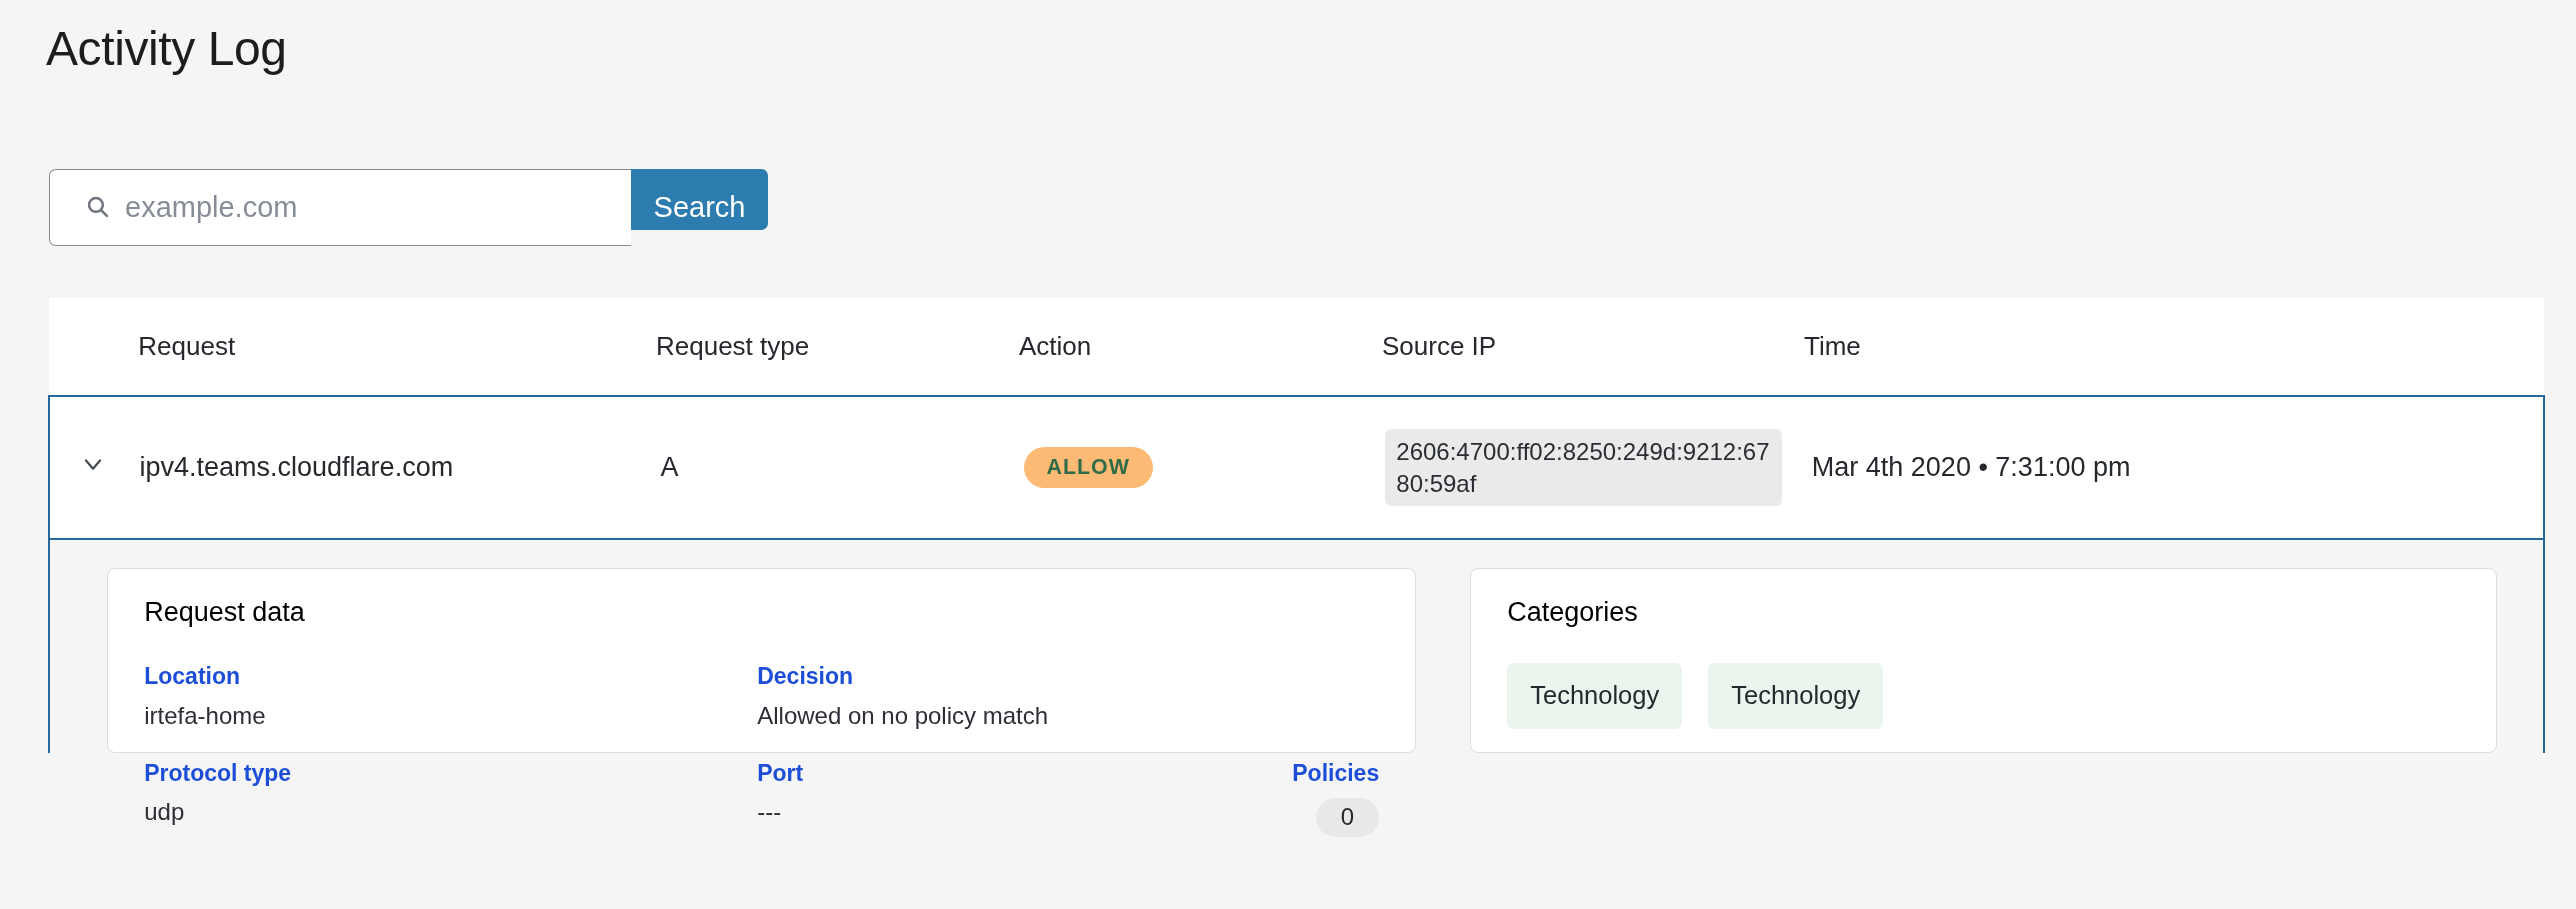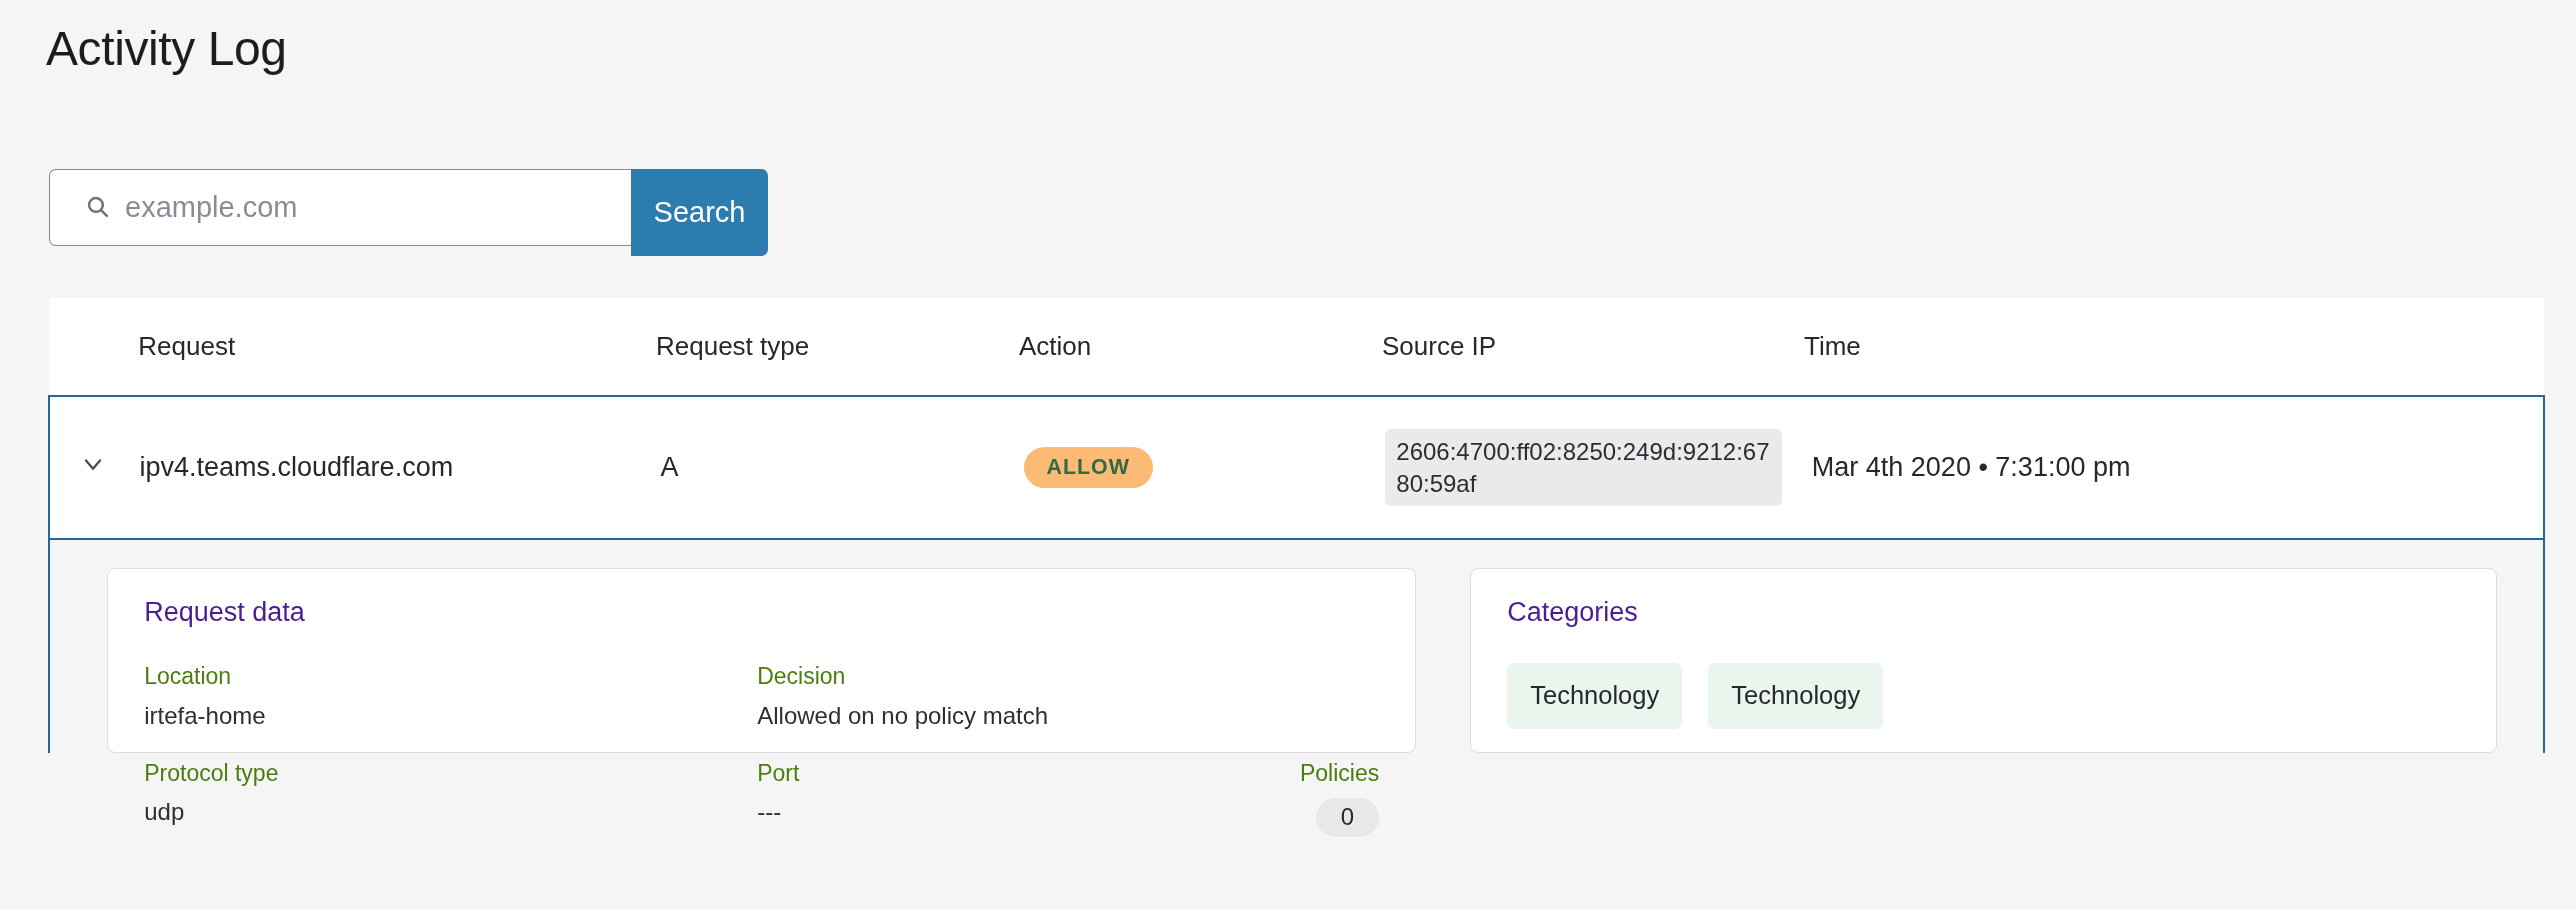--- a/index.html
+++ b/index.html
@@ -61,21 +61,21 @@
     outline: none;
     background: transparent;
     font-family: "Liberation Sans", sans-serif;
     font-size: 29px;
     color: #31343b;
     height: 41px;
   }
   .search-input::placeholder { color: #878d96; }
   .search-button {
     width: 137px;
-    height: 87px;
+    height: 61px;
     background: #2d7cb0;
     color: #ffffff;
     border: none;
     border-radius: 0 6.6px 6.6px 0;
     font-family: "Liberation Sans", sans-serif;
     font-size: 29px;
     cursor: pointer;
     line-height: 77px;
     padding: 0;
     text-align: center;
@@ -179,32 +179,32 @@
     background: #ffffff;
     border: 1.6px solid #dcdcdc;
     border-radius: 8.2px;
     padding: 28px 36px;
   }
   .card-request { width: 1309px; flex: 0 0 1309px; }
   .card-categories { flex: 1 1 auto; }
 
   .card-title {
     font-size: 27px;
-    color: #4c1d95;
+    color: #000000;
     margin-bottom: 35px;
   }
 
   .field-grid {
     display: flex;
   }
   .field { }
   .field-label {
     font-size: 23px;
-    font-weight: normal;
-    color: #4d7c0f;
+    font-weight: bold;
+    color: #1d4ed8;
     margin-bottom: 11.5px;
   }
   .field-value {
     font-size: 24px;
     color: #2c2f35;
   }
   .fr1 { margin-bottom: 30px; }
   .w-loc   { width: 613px; flex: 0 0 613px; }
   .w-dec   { flex: 1 1 auto; }
   .w-proto { width: 613px; flex: 0 0 613px; }

